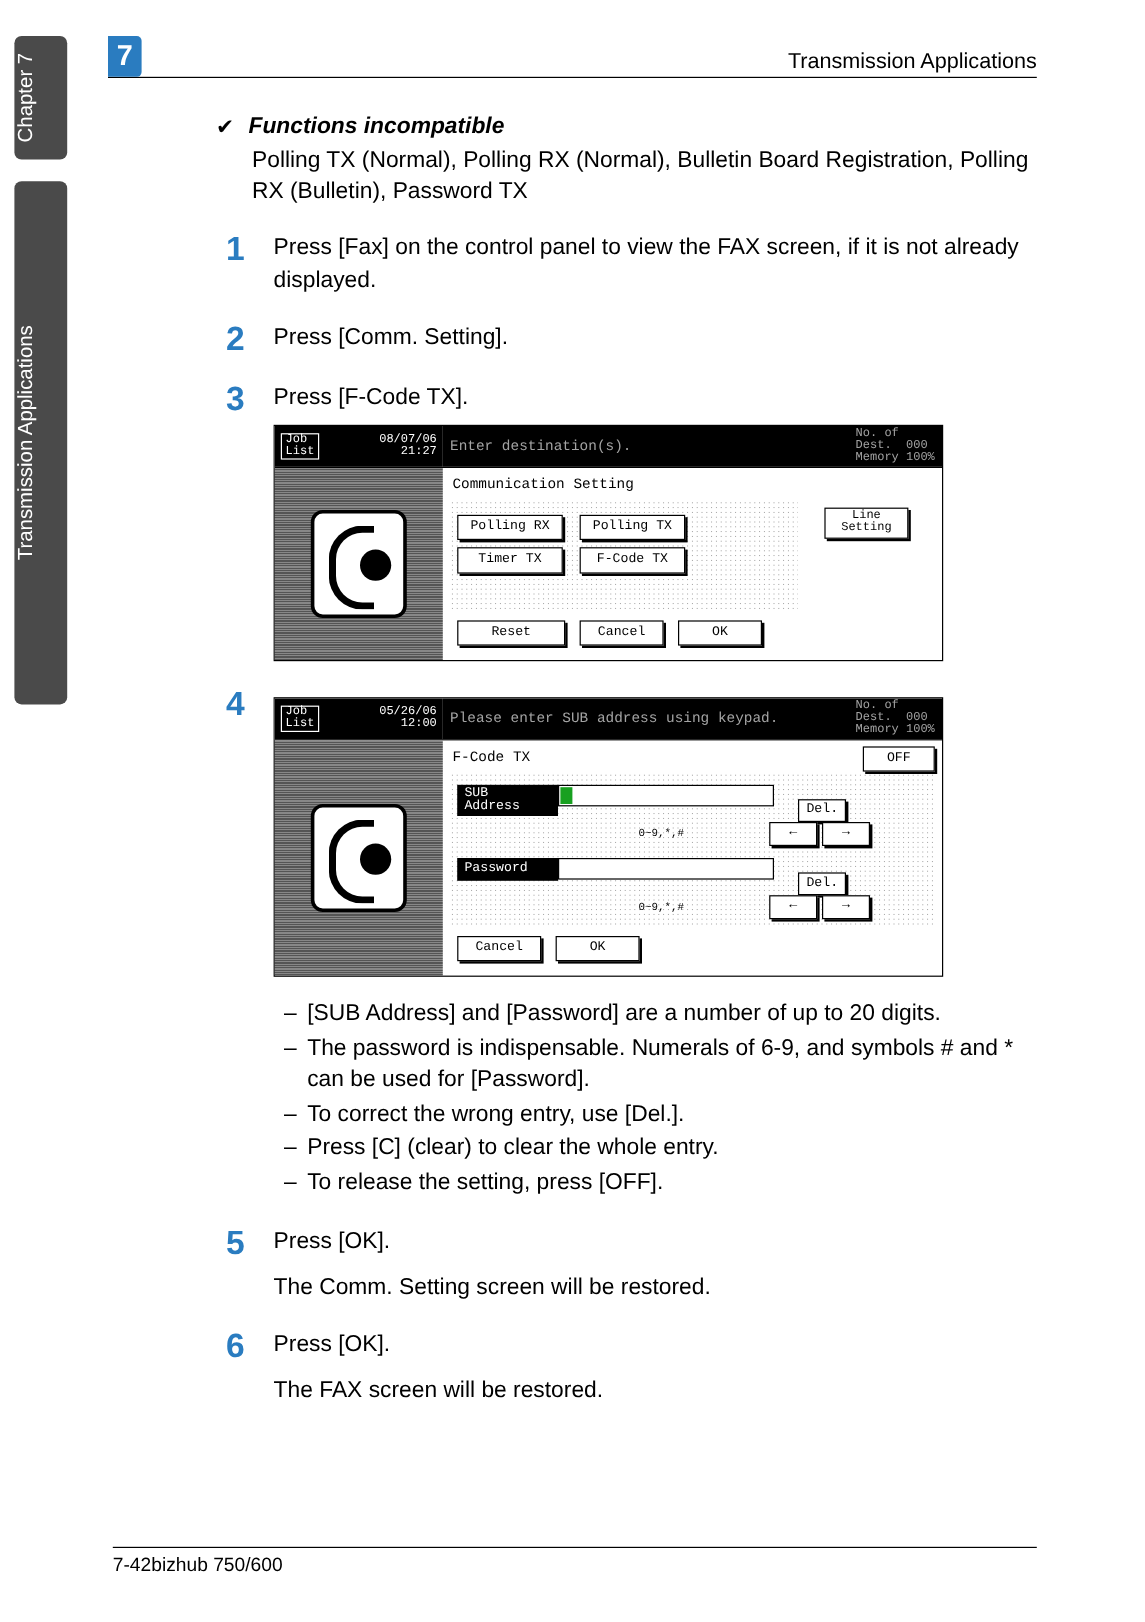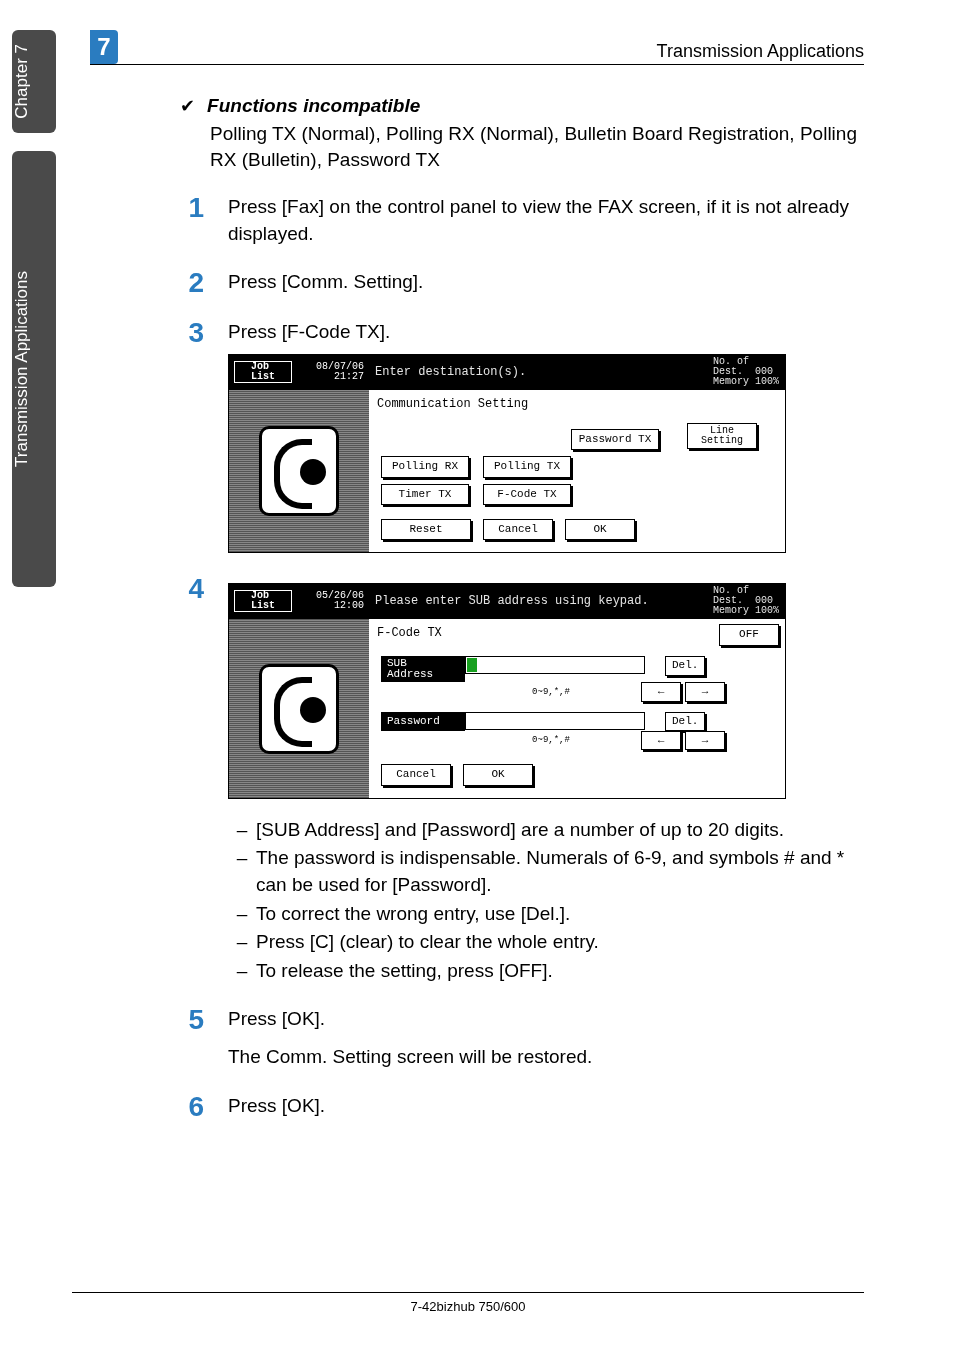--- a/index.html
+++ b/index.html
@@ -109,30 +109,29 @@
     background: #000;
     color: #fff;
     display: flex;
     justify-content: space-between;
     align-items: center;
     padding: 2px 5px;
     box-sizing: border-box;
   }
   .joblist {
     border: 1px solid #fff;
-    padding: 0 16px;
+    padding: 0 3px;
     line-height: 1.0;
     font-size: 10px;
-    font-weight: bold;
   }
   .datetime { font-size: 10px; line-height: 1.0; text-align: right; white-space: pre; }
   .topbar-right {
     flex: 1;
     background: #000;
-    color: #e5e5e5;
+    color: #a3a3a3;
     display: flex;
     justify-content: space-between;
     align-items: center;
     padding: 2px 6px;
   }
   .prompt { font-size: 12px; white-space: pre; }
   .meminfo { font-size: 10px; line-height: 1.0; white-space: pre; }
   .screen-body {
     display: flex;
     border-top: none;
@@ -214,42 +213,42 @@
     width: 180px; height: 18px;
     border: 1.5px solid #000;
     vertical-align: top;
     background: #fff;
     position: relative;
     box-sizing: border-box;
   }
   .cursor-block { background:#18a020; width: 10px; height: 14px; margin:1px; }
   .hint-chars { font-size: 9px; display:inline-block; width:180px; text-align:center; }
   .arrow-btns { display:inline-flex; gap:4px; }
-  .del-btn { margin-left: 20px; }
+  .del-btn { margin-left: 20px; margin-top: 12px; }
 
   .bullets { margin-top: 18px; }
   .bullets .item {
     display: flex;
     font-size: 19px;
     line-height: 1.4;
     margin-top: 2px;
   }
   .bullets .dash { width: 28px; text-align: center; }
   .bullets .txt { flex: 1; }
 
   .footer {
     position: absolute;
-    left: 72px;
+    left: 94px;
     right: 90px;
     bottom: 38px;
     border-top: 1.5px solid #000;
     display: flex;
-    justify-content: center;
+    justify-content: flex-start;
     padding-top: 6px;
-    font-size: 13px;
+    font-size: 16px;
   }
 </style>
 </head>
 <body>
 <div class="page">
 
 <div class="side-tabs">
   <div class="side-tab">Chapter 7</div>
   <div class="side-tab tab-long">Transmission Applications</div>
 </div>
@@ -296,23 +295,20 @@
 Dest.</span>&nbsp;&nbsp;<span>000</span><br><span>Memory 100%</span></span>
           </div>
         </div>
         <div class="screen-body">
           <div class="screen-left">
             <div class="glyph-box"></div>
           </div>
           <div class="screen-right" style="position:relative;">
             <div class="panel-title">Communication Setting</div>
             <div class="dotted-area" style="width:290px;">
-              <div class="row" style="justify-content:flex-end;">
-                <span class="ui-btn">Password TX</span>
-              </div>
               <div class="row">
                 <span class="ui-btn">Polling RX</span>
                 <span class="ui-btn">Polling TX</span>
               </div>
               <div class="row">
                 <span class="ui-btn">Timer TX</span>
                 <span class="ui-btn">F-Code TX</span>
               </div>
               <span class="ui-btn line-setting" style="white-space:pre; font-size:10px; min-width:70px; line-height:1.0;">Line
 Setting</span>
@@ -426,20 +422,21 @@
   <div class="step">
     <div class="step-num">5</div>
     <div class="step-text">Press [OK].</div>
   </div>
   <div class="step-extra">The Comm. Setting screen will be restored.</div>
 
   <div class="step">
     <div class="step-num">6</div>
     <div class="step-text">Press [OK].</div>
   </div>
+  <div class="step-extra">The FAX screen will be restored.</div>
 
 </div>
 
 <div class="footer">
   <span>7-42</span>
   <span>bizhub 750/600</span>
 </div>
 
 </div>
 

